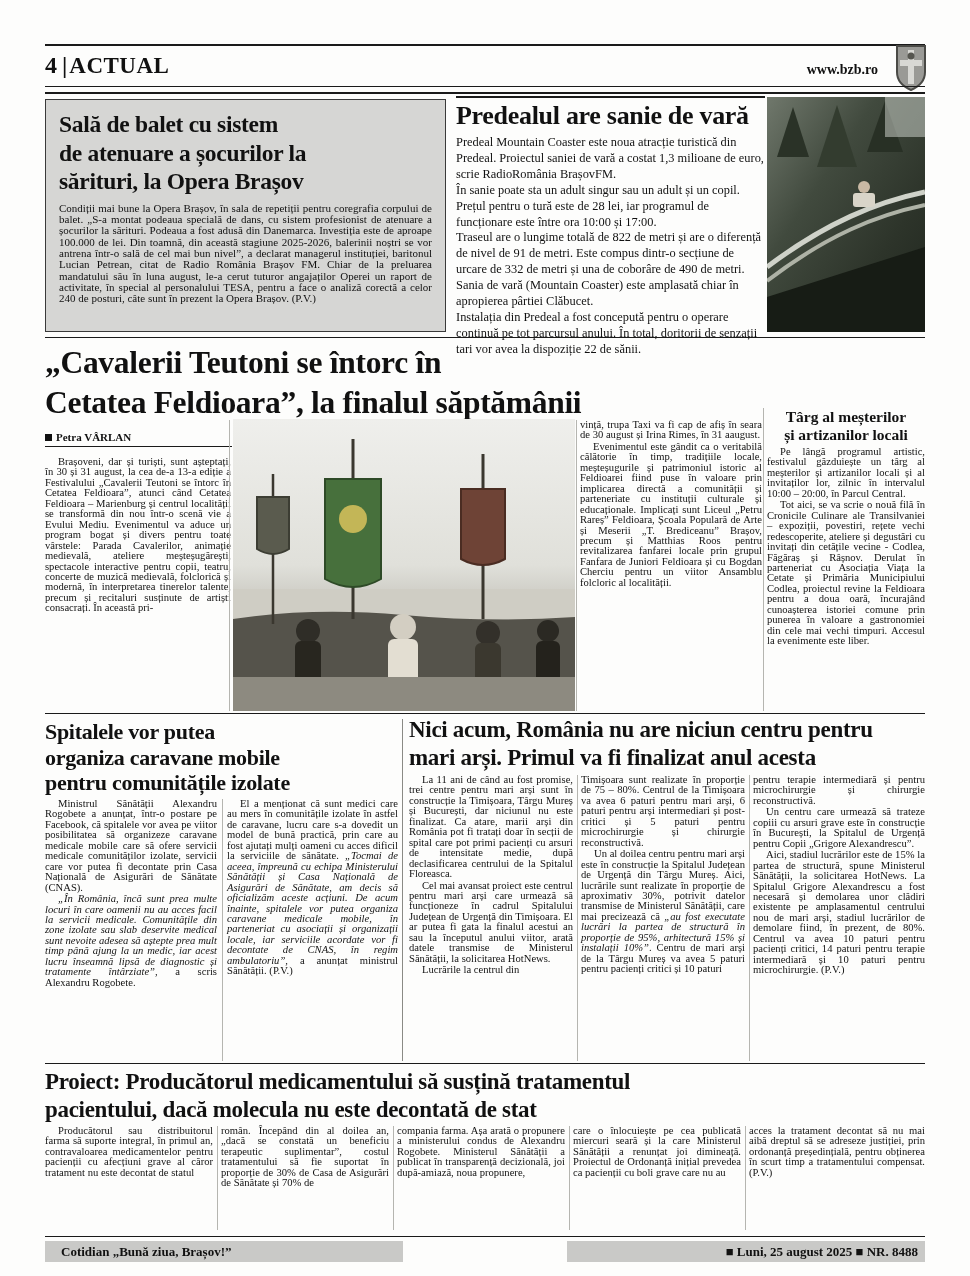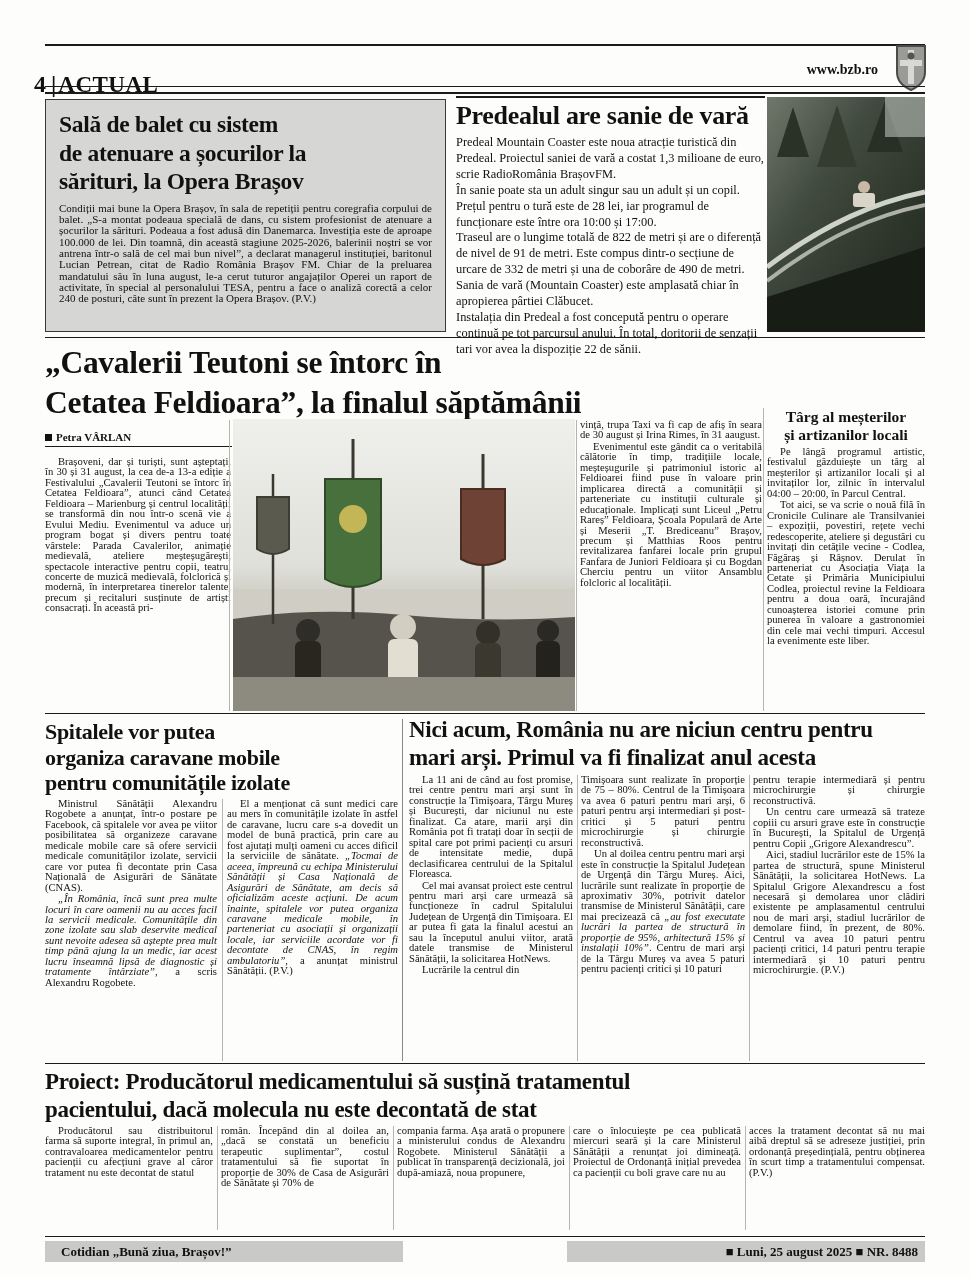--- a/index.html
+++ b/index.html
@@ -27,21 +27,21 @@
   .targ-title{font-size:15.5px;font-weight:bold;text-align:center;line-height:17.5px;}
   .footbox{background:#c9c9c7;height:21px;line-height:21px;font-size:13px;font-weight:bold;box-sizing:border-box;}
   .photo{overflow:hidden;}
 </style>
 </head>
 <body>
 
 <div class="page">
 
   <div class="abs rule2" style="left:45px;top:44px;width:880px;"></div>
-  <div class="abs" style="left:34px;top:52px;margin-top:19px;">
+  <div class="abs" style="left:45px;top:52px;">
     <span class="hdr-num">4</span><span class="hdr-bar">|</span><span class="hdr-sec">ACTUAL</span>
   </div>
   <div class="abs site" style="right:92px;top:62px;">www.bzb.ro</div>
   <div class="abs photo" style="left:892px;top:44px;width:38px;height:48px;">
     <svg width="38" height="48" viewBox="0 0 38 48">
       <path d="M5 2 L33 2 L33 28 Q33 40 19 46 Q5 40 5 28 Z" fill="#9a9a96" stroke="#4a4a46" stroke-width="2"></path>
       <rect x="16" y="6" width="6" height="34" fill="#d8d8d4"></rect>
       <rect x="8" y="16" width="22" height="6" fill="#d8d8d4"></rect>
       <circle cx="19" cy="12" r="3.5" fill="#55554f"></circle>
     </svg>
@@ -142,21 +142,21 @@
     <p>vință, trupa Taxi va fi cap de afiș în seara de 30 august și Irina Rimes, în 31 aaugust.</p>
     <p class="ind">Evenimentul este gândit ca o veritabilă călătorie în timp, tradițiile locale, meșteșugurile și patrimoniul istoric al Feldioarei fiind puse în valoare prin implicarea directă a comunității și parteneriate cu instituții culturale și educaționale. Implicați sunt Liceul „Petru Rareș” Feldioara, Școala Populară de Arte și Meserii „T. Brediceanu” Brașov, precum și Matthias Roos pentru revitalizarea fanfarei locale prin grupul Fanfara de Juniori Feldioara și cu Bogdan Cherciu pentru un viitor Ansamblu folcloric al localității.</p>
   </div>
 
   <div class="abs vsep" style="left:763px;top:408px;height:303px;"></div>
 
   <div class="abs" style="left:767px;top:408px;width:158px;">
     <div class="targ-title pre">Târg al meșterilor
 și artizanilor locali</div>
     <div class="bodysm just" style="margin-top:4px;">
-      <p class="ind">Pe lângă programul artistic, festivalul găzduiește un târg al meșterilor și artizanilor locali și al invitaților lor, zilnic în intervalul 04:00 – 20:00, în Parcul Central.</p>
+      <p class="ind">Pe lângă programul artistic, festivalul găzduiește un târg al meșterilor și artizanilor locali și al invitaților lor, zilnic în intervalul 10:00 – 20:00, în Parcul Central.</p>
       <p class="ind">Tot aici, se va scrie o nouă filă în Cronicile Culinare ale Transilvaniei – expoziții, povestiri, rețete vechi redescoperite, ateliere și degustări cu invitați din cetățile vecine - Codlea, Făgăraș și Râșnov. Derulat în parteneriat cu Asociația Viața la Cetate și Primăria Municipiului Codlea, proiectul revine la Feldioara pentru a doua oară, încurajând cunoașterea istoriei comune prin punerea în valoare a gastronomiei din cele mai vechi timpuri. Accesul la evenimente este liber.</p>
     </div>
   </div>
 
   <div class="abs rule" style="left:45px;top:713px;width:880px;"></div>
 
   <div class="abs bodysm just" style="left:45px;top:799px;width:172px;">
     <p class="ind">Ministrul Sănătății Alexandru Rogobete a anunțat, într-o postare pe Facebook, că spitalele vor avea pe viitor posibilitatea să organizeze caravane medicale mobile care să ofere servicii medicale comunităților izolate, servicii care vor putea fi decontate prin Casa Națională de Asigurări de Sănătate (CNAS).</p>
     <p class="ind"><span class="it">„În România, încă sunt prea multe locuri în care oamenii nu au acces facil la servicii medicale. Comunitățile din zone izolate sau slab deservite medical sunt nevoite adesea să aștepte prea mult timp până ajung la un medic, iar acest lucru înseamnă lipsă de diagnostic și tratamente întârziate”</span><span>, a scris Alexandru Rogobete.</span></p>
   </div>

